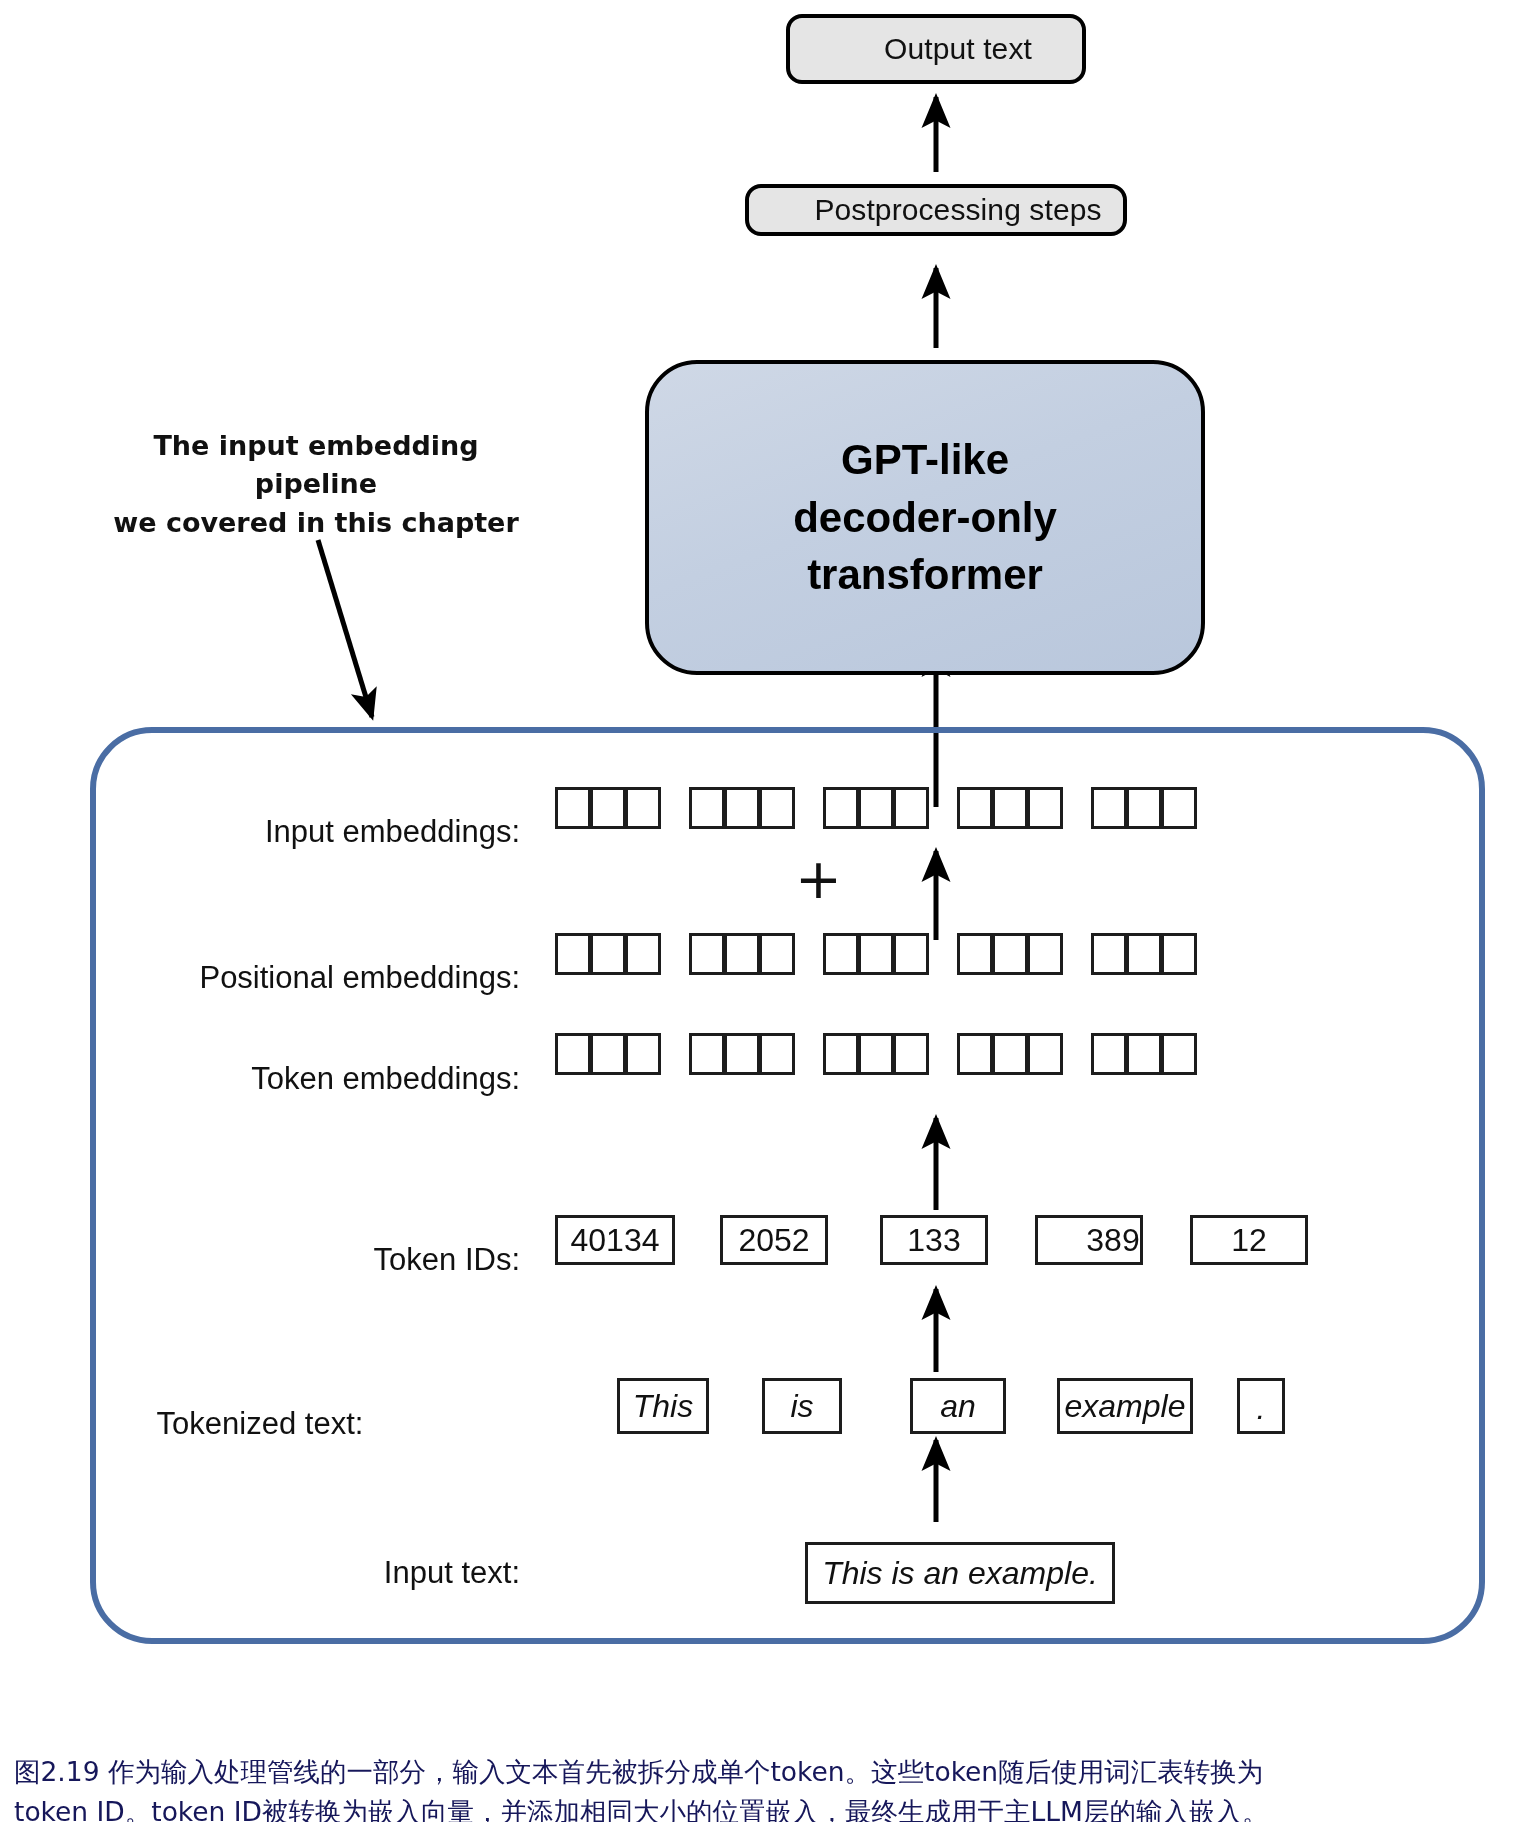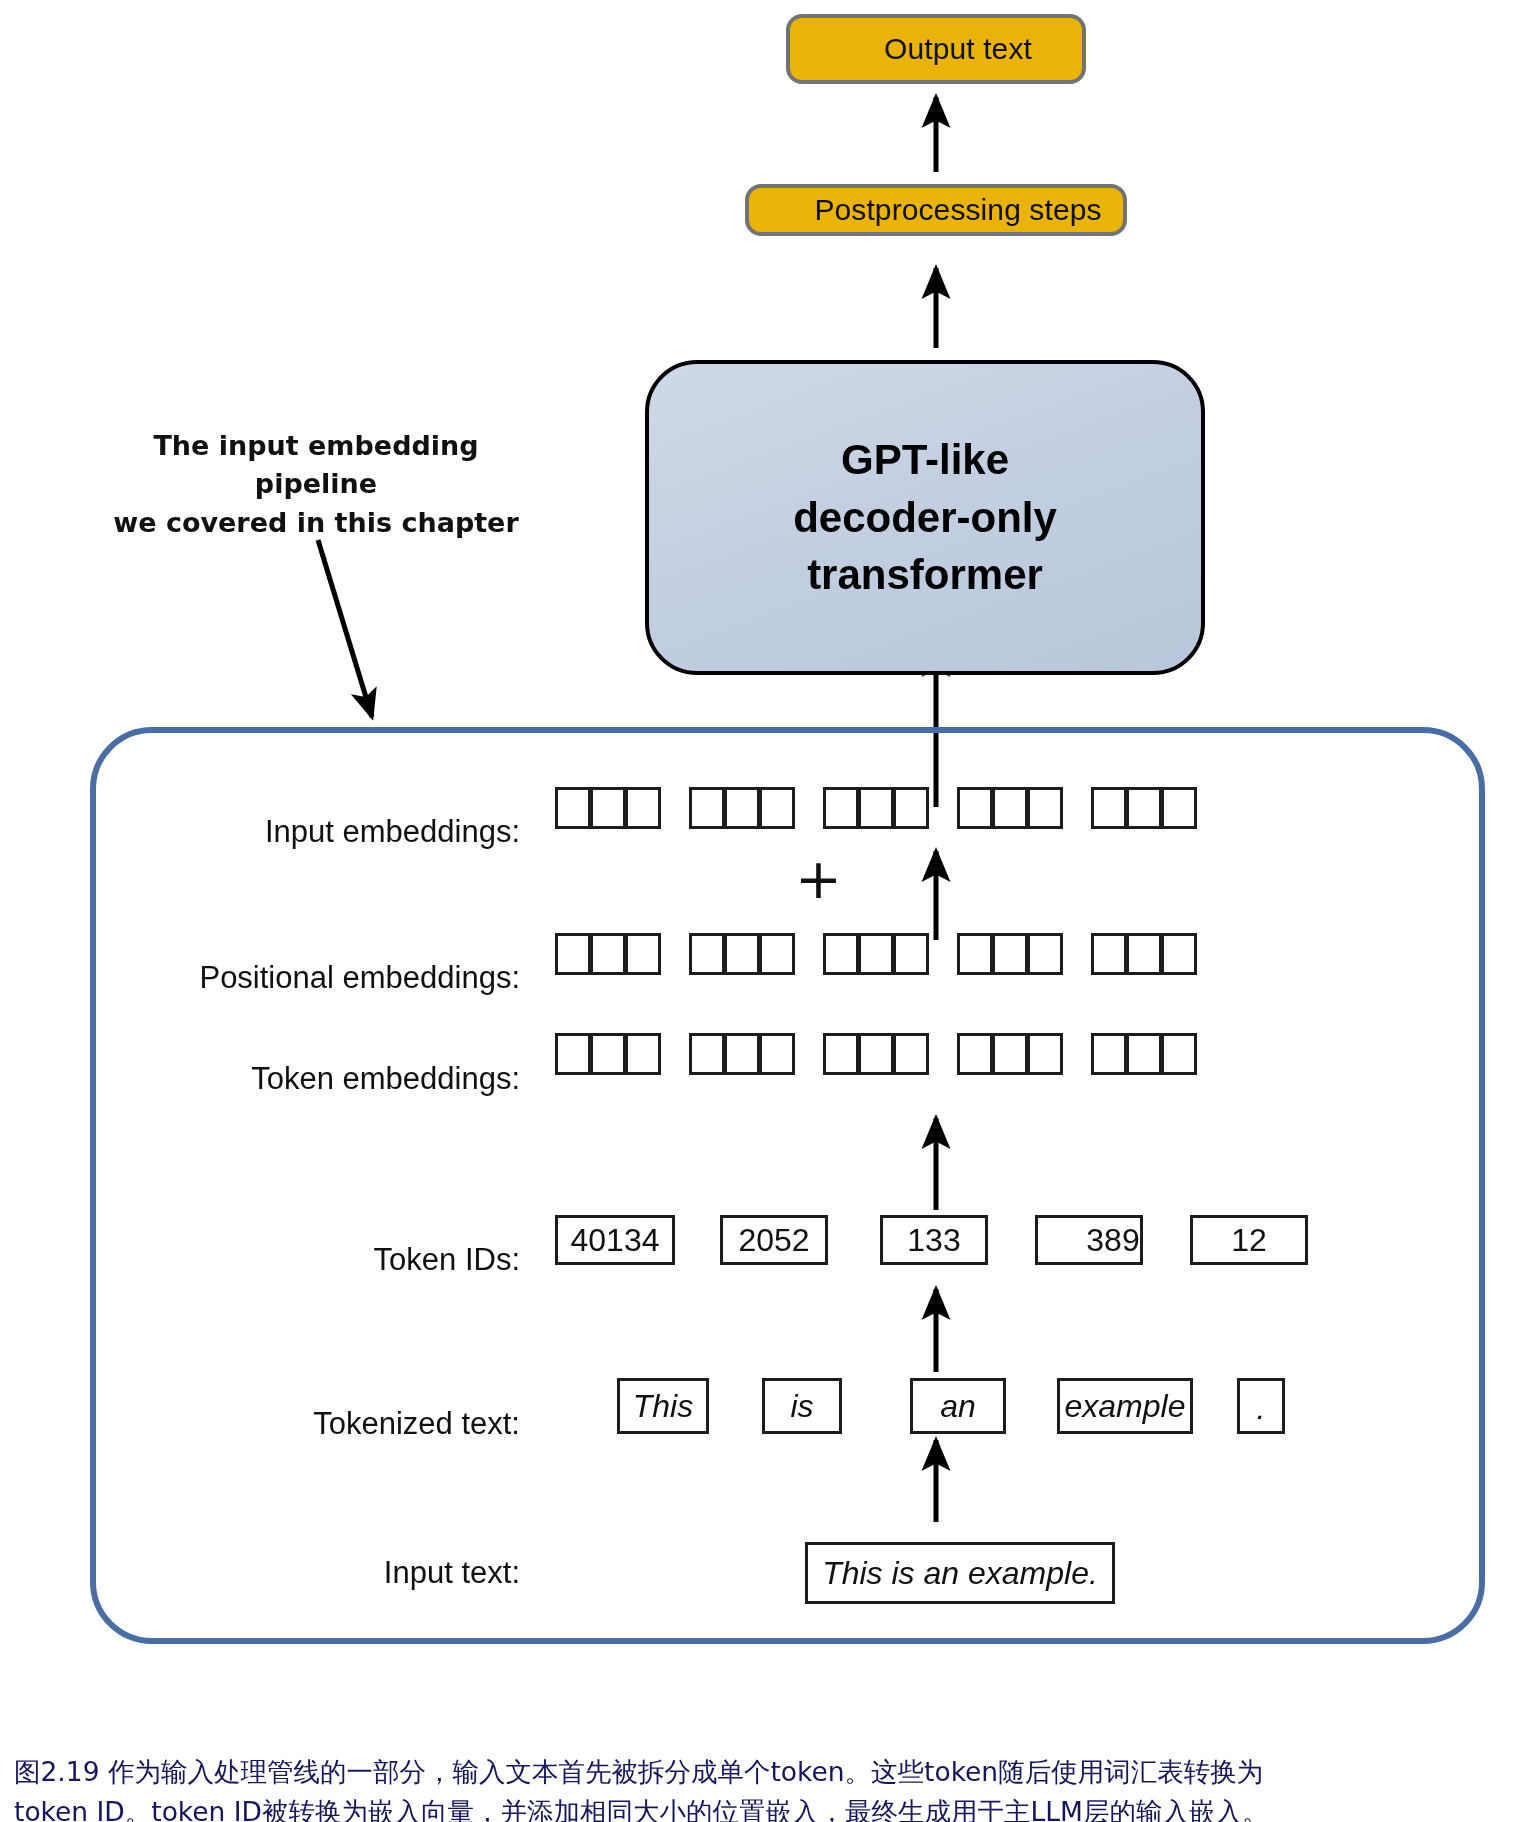--- a/index.html
+++ b/index.html
@@ -17,23 +17,23 @@
   #stage {
     position: absolute;
     inset: 0;
     width: 1514px;
     height: 1822px;
   }
 
   
   .pill {
     position: absolute;
-    border: 4px solid #737373;
+    border: 4px solid #000000;
     border-radius: 16px;
-    background: #eab308;
+    background: #e5e5e5;
     display: flex;
     align-items: center;
     justify-content: center;
     color: #111;
     font-size: 30px;
     letter-spacing: .1px;
     box-sizing: border-box;
     padding-left: 44px;
   }
   #output-text { left: 786px; top: 14px; width: 300px; height: 70px; }
@@ -196,21 +196,21 @@
   <div id="pipeline-box"></div>
 
   <div class="row-label" style="left:0px; top:794px; width:520px;">Input embeddings:</div>
 
   <div class="row-label" style="left:0px; top:940px; width:520px;">Positional embeddings:</div>
 
   <div class="row-label" style="left:0px; top:1041px; width:520px;">Token embeddings:</div>
 
   <div class="row-label" style="left:0px; top:1222px; width:520px;">Token IDs:</div>
 
-  <div class="row-label" style="left:0px; top:1386px; width:520px;">Tokenized text:</div>
+  <div class="row-label" style="left:0px; top:1386px; width:520px;text-align:center;">Tokenized text:</div>
 
   <div class="row-label" style="left:0px; top:1535px; width:520px;">Input text:</div>
 
   <div class="emb-row" id="row-input-embeddings" style="left:555px; top:787px;">
       <div class="emb-group">
         <div class="emb-cell"></div>
         <div class="emb-cell"></div>
         <div class="emb-cell"></div>
       </div>
       <div class="emb-group">

